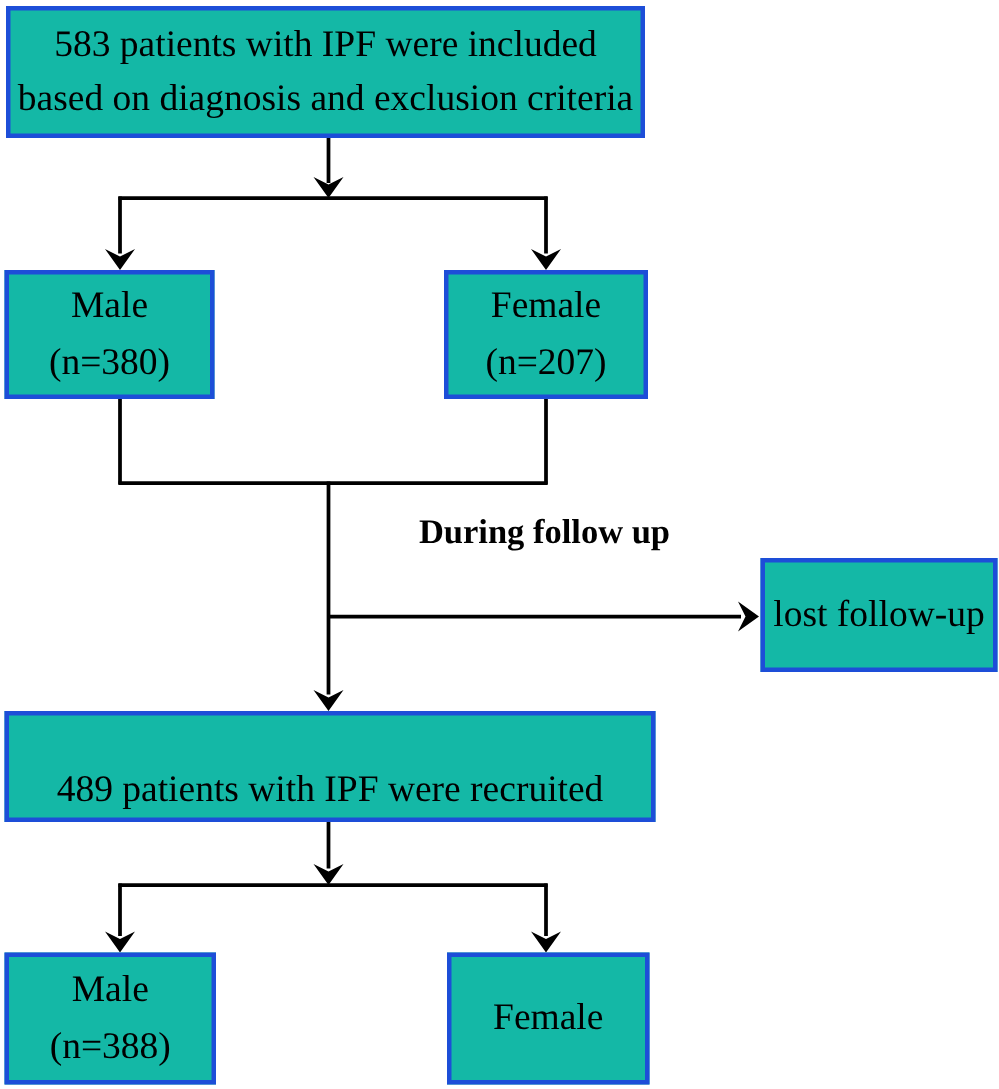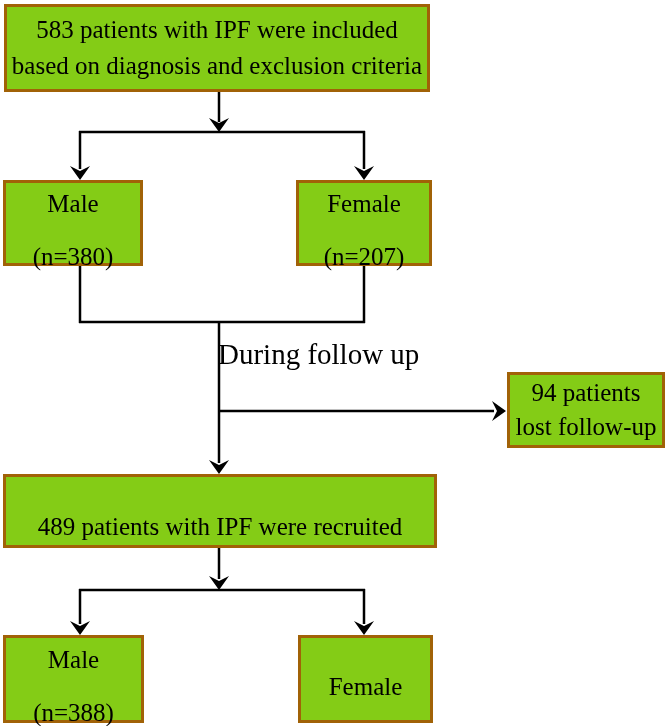--- a/index.html
+++ b/index.html
@@ -19,53 +19,54 @@
   .connectors {
     position: absolute;
     left: 0;
     top: 0;
     width: 666px;
     height: 726px;
   }
   .fc-box {
     position: absolute;
     box-sizing: border-box;
-    border: 3px solid #a16207;
-    background: #84cc16;
+    border: 3px solid #1d4ed8;
+    background: #14b8a6;
     display: flex;
     flex-direction: column;
     justify-content: center;
     align-items: center;
     text-align: center;
   }
   .fc-box .tl {
     font-size: 25px;
     line-height: 36px;
     white-space: nowrap;
   }
   
   .box-included   { left: 4px;   top: 4px;   width: 426px; height: 88px; }
   .box-male1      { left: 3px;   top: 180px; width: 140px; height: 86px; }
   .box-female1    { left: 296px; top: 180px; width: 136px; height: 86px; }
   .box-lost       { left: 507px; top: 372px; width: 158px; height: 76px; }
   .box-lost .tl   { line-height: 34px; }
   .box-recruited  { left: 3px;   top: 474px; width: 434px; height: 74px; justify-content: flex-end; }
   .box-male2      { left: 3px;   top: 635px; width: 141px; height: 88px; }
   .box-female2    { left: 298px; top: 635px; width: 135px; height: 88px; }
-  .side-box .tl   { line-height: 38px; margin-top: 15px; }
+  .side-box .tl   { line-height: 38px; }
   
   .followup-label {
     position: absolute;
     left: 218px;
     top: 338px;
     width: 290px;
-    text-align: left;
-    font-size: 29px;
+    text-align: center;
+    font-size: 23px;
     line-height: 33px;
     white-space: nowrap;
+    font-weight: bold;
   }
 </style>
 </head>
 <body>
 
 <div class="canvas">
 
   <svg class="connectors" viewBox="0 0 666 726" xmlns="http://www.w3.org/2000/svg">
     <g stroke="#000000" stroke-width="2.5" fill="none">
       <path d="M219 92 L219 122"></path>
@@ -107,21 +108,20 @@
   <div class="fc-box side-box box-female1">
     <div class="tl">Female</div>
     <div class="tl">(n=207)</div>
   </div>
 
   <div class="followup-label">
     <div>During follow up</div>
   </div>
 
   <div class="fc-box box-lost">
-    <div class="tl">94 patients</div>
     <div class="tl">lost follow-up</div>
   </div>
 
   <div class="fc-box box-recruited">
     <div class="tl">489 patients with IPF were recruited</div>
   </div>
 
   <div class="fc-box side-box box-male2">
     <div class="tl">Male</div>
     <div class="tl">(n=388)</div>

